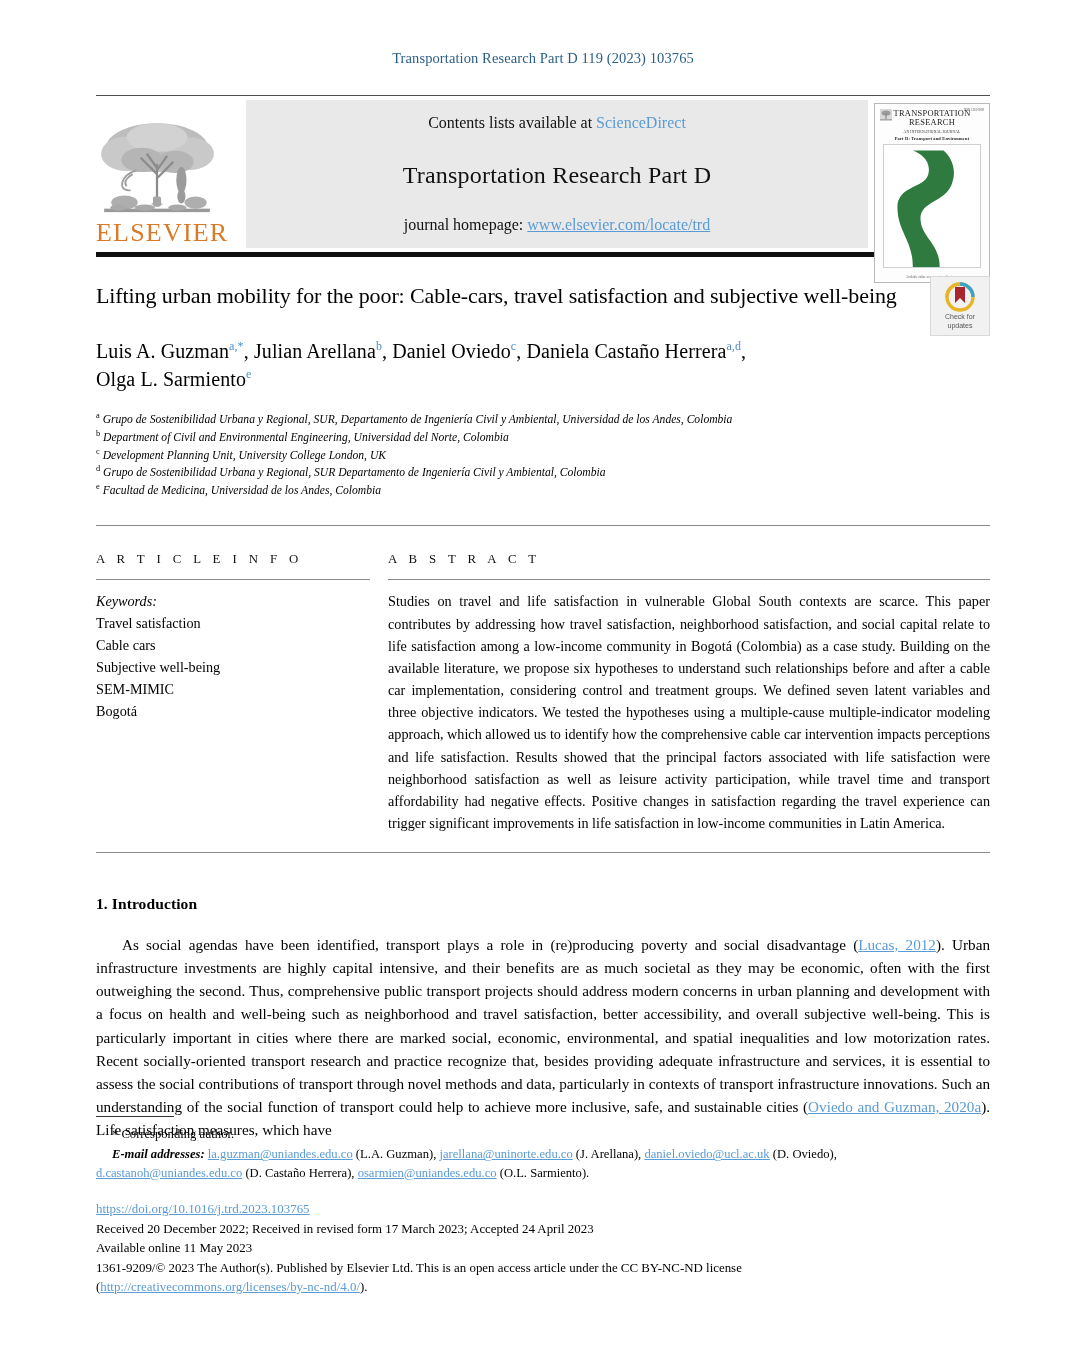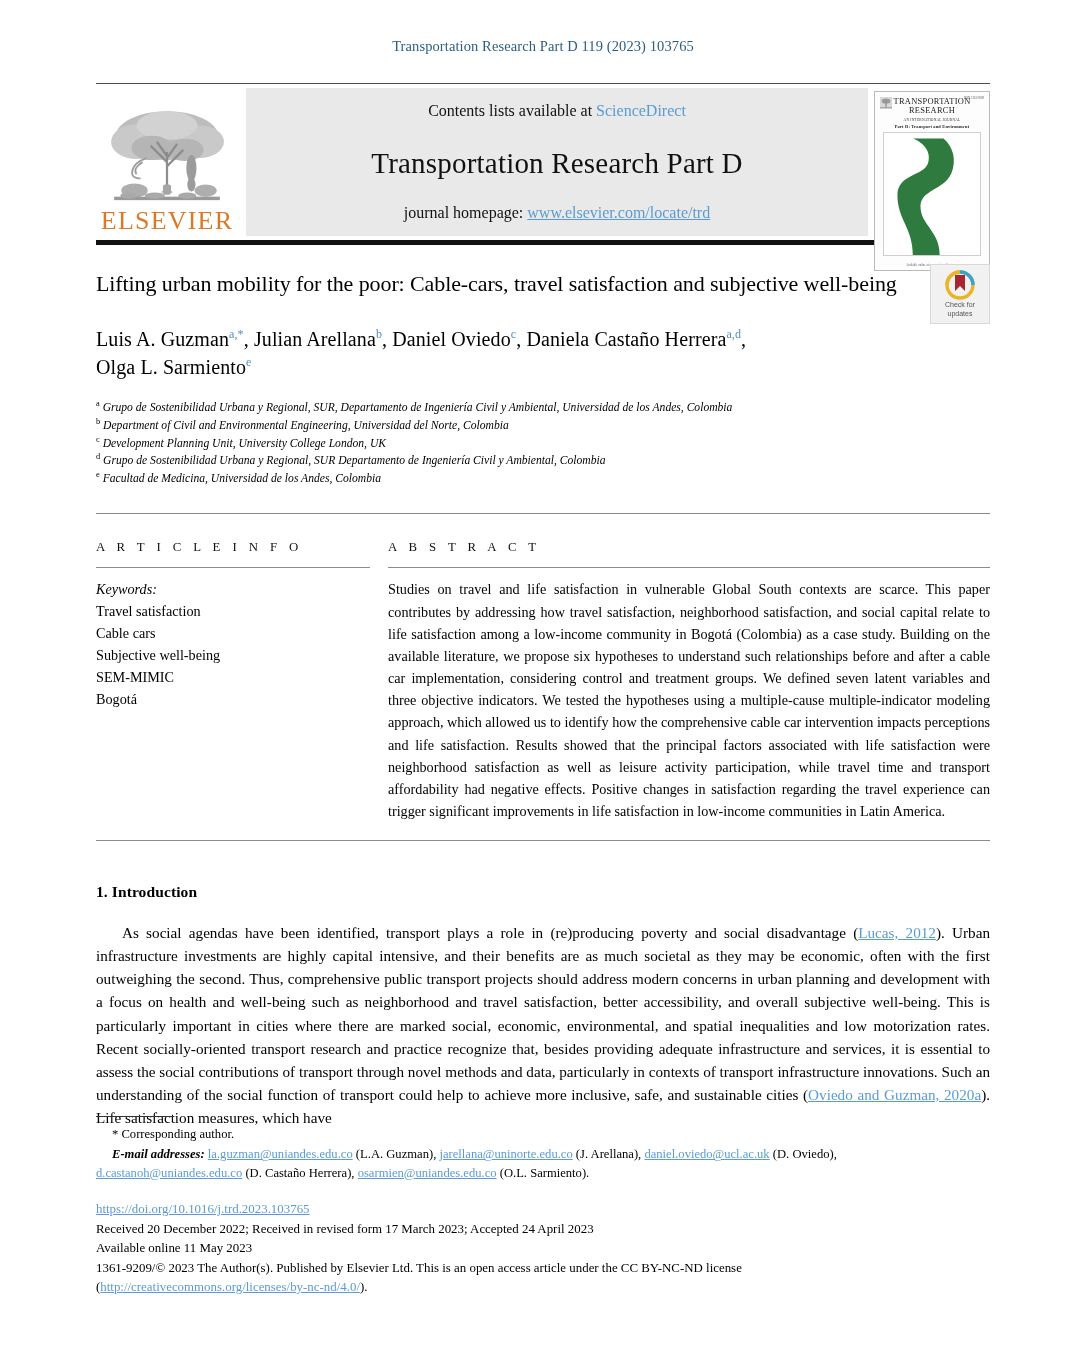--- a/index.html
+++ b/index.html
@@ -22,21 +22,21 @@
     box-sizing: border-box;
     padding: 0 96px;
   }
 
   
   .running-head {
     text-align: center;
     font-size: 14.5px;
     color: #2b5e87;
     letter-spacing: 0.1px;
-    padding-top: 38px;
+    padding-top: 50px;
     font-family: "Liberation Serif", serif;
   }
 
   
   .masthead {
     margin-top: 28px;
     border-top: 1.6px solid #4d4d4d;
     padding-top: 0;
     position: relative;
     height: 152px;
@@ -45,21 +45,20 @@
     display: flex;
     align-items: stretch;
     height: 148px;
     padding-top: 4px;
   }
   .elsevier-logo {
     width: 142px;
     flex: 0 0 142px;
     display: flex;
     flex-direction: column;
-    align-items: center;
     justify-content: flex-end;
     padding-bottom: 2px;
   }
   .elsevier-tree {
     width: 122px;
     height: 102px;
     position: relative;
   }
   .elsevier-word {
     font-family: "Liberation Serif", serif;
@@ -80,21 +79,21 @@
     align-items: center;
     padding: 14px 0 14px 0;
     height: 148px;
     box-sizing: border-box;
   }
   .contents-line {
     font-size: 16px;
     color: #111;
   }
   .journal-name {
-    font-size: 29px;
+    font-size: 24px;
     letter-spacing: 0.2px;
     color: #111;
     margin-top: 2px;
   }
   .homepage-line {
     font-size: 16px;
     color: #111;
   }
   a.link, .link {
     color: #5a9bd5;

